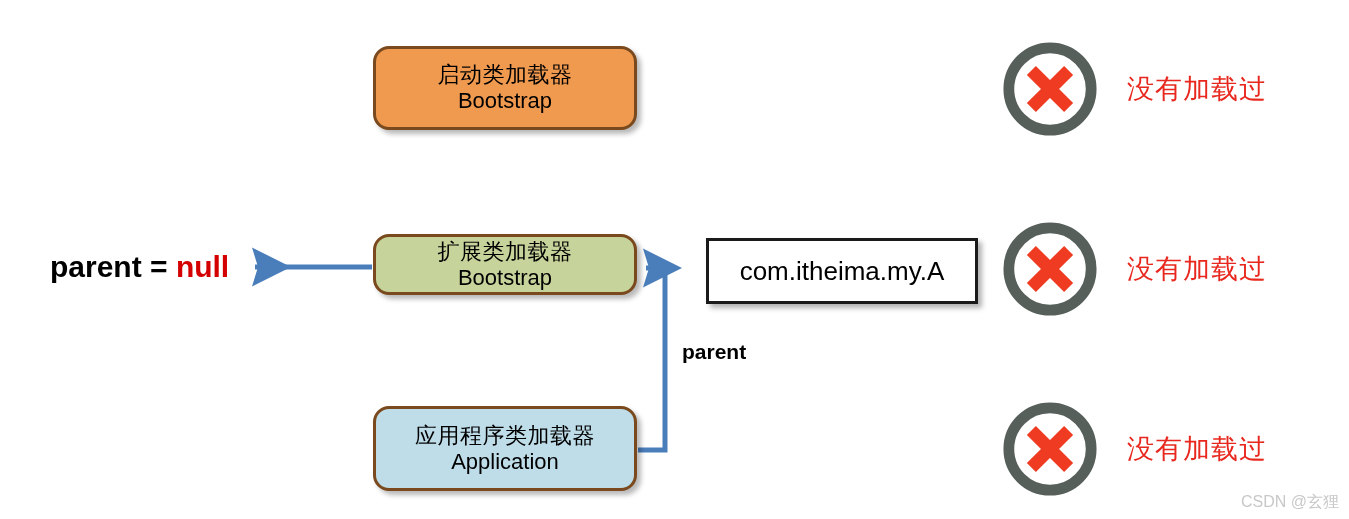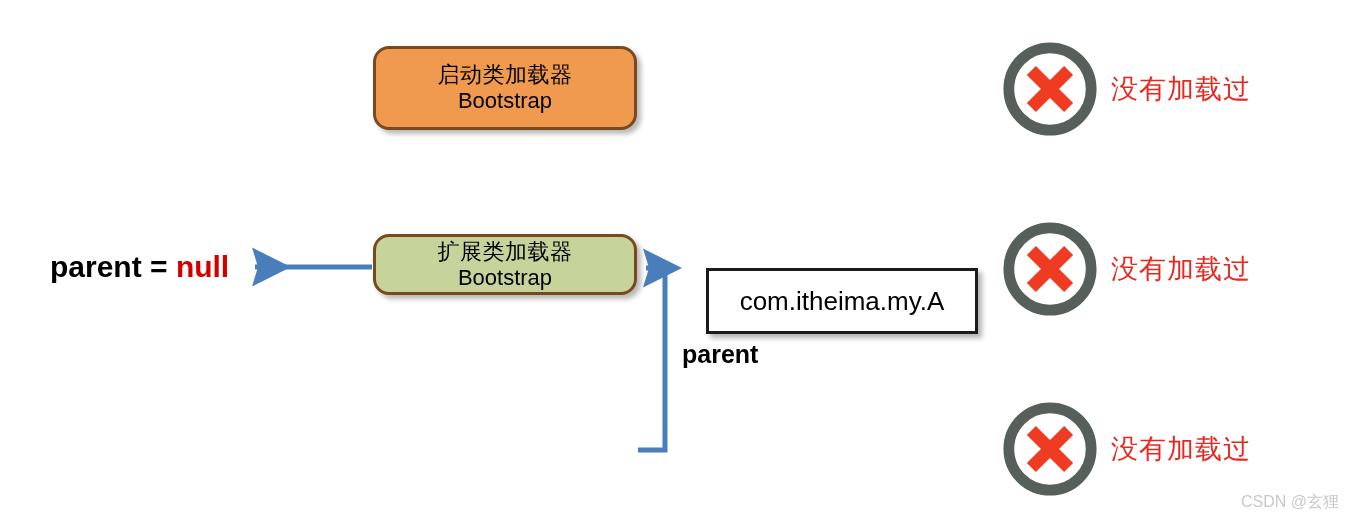--- a/index.html
+++ b/index.html
@@ -63,58 +63,57 @@
     width: 272px; height: 66px;
     box-sizing: border-box;
     background: #ffffff;
     border: 3px solid #1a1a1a;
     display: flex;
     align-items: center;
     justify-content: center;
     font-size: 26px;
     color: #000000;
     box-shadow: 4px 4px 5px rgba(0,0,0,0.30);
-    margin-top: 30px;
   }
 
   
   #parent-null {
     position: absolute;
     left: 50px; top: 250px;
     font-size: 30px;
     font-weight: bold;
     white-space: nowrap;
     color: #000000;
   }
   #parent-null .nullval { color: #d40000; }
 
   
   #parent-label {
     position: absolute;
     left: 682px; top: 340px;
-    font-size: 25px;
+    font-size: 21px;
     font-weight: bold;
     color: #000000;
     white-space: nowrap;
   }
 
   
   #arrows {
     position: absolute;
     left: 0; top: 0;
     width: 1349px; height: 519px;
     pointer-events: none;
   }
 
   
   .status-row {
     position: absolute;
     display: flex;
     align-items: center;
-    gap: 12px;
+    gap: 28px;
   }
   #status-0 { left: 1001px; top: 40px; }
   #status-1 { left: 1001px; top: 220px; }
   #status-2 { left: 1001px; top: 400px; }
 
   .x-icon { width: 98px; height: 98px; display: block; flex: 0 0 auto; }
 
   .status-text {
     font-size: 27px;
     color: #e8281e;
@@ -155,20 +154,24 @@
   <div class="loader-box" id="box-bootstrap">
     <div class="cn">启动类加载器</div>
     <div class="en">Bootstrap</div>
   </div>
 
   <div class="loader-box" id="box-extension">
     <div class="cn">扩展类加载器</div>
     <div class="en">Bootstrap</div>
   </div>
 
+  <div class="loader-box" id="box-application">
+    <div class="cn">应用程序类加载器</div>
+    <div class="en">Application</div>
+  </div>
 
   <div id="class-box">
     <span>com.itheima.my.A</span>
   </div>
 
   <div id="parent-null">
     <span>parent = </span><span class="nullval">null</span>
   </div>
 
   <div id="parent-label">parent</div>

